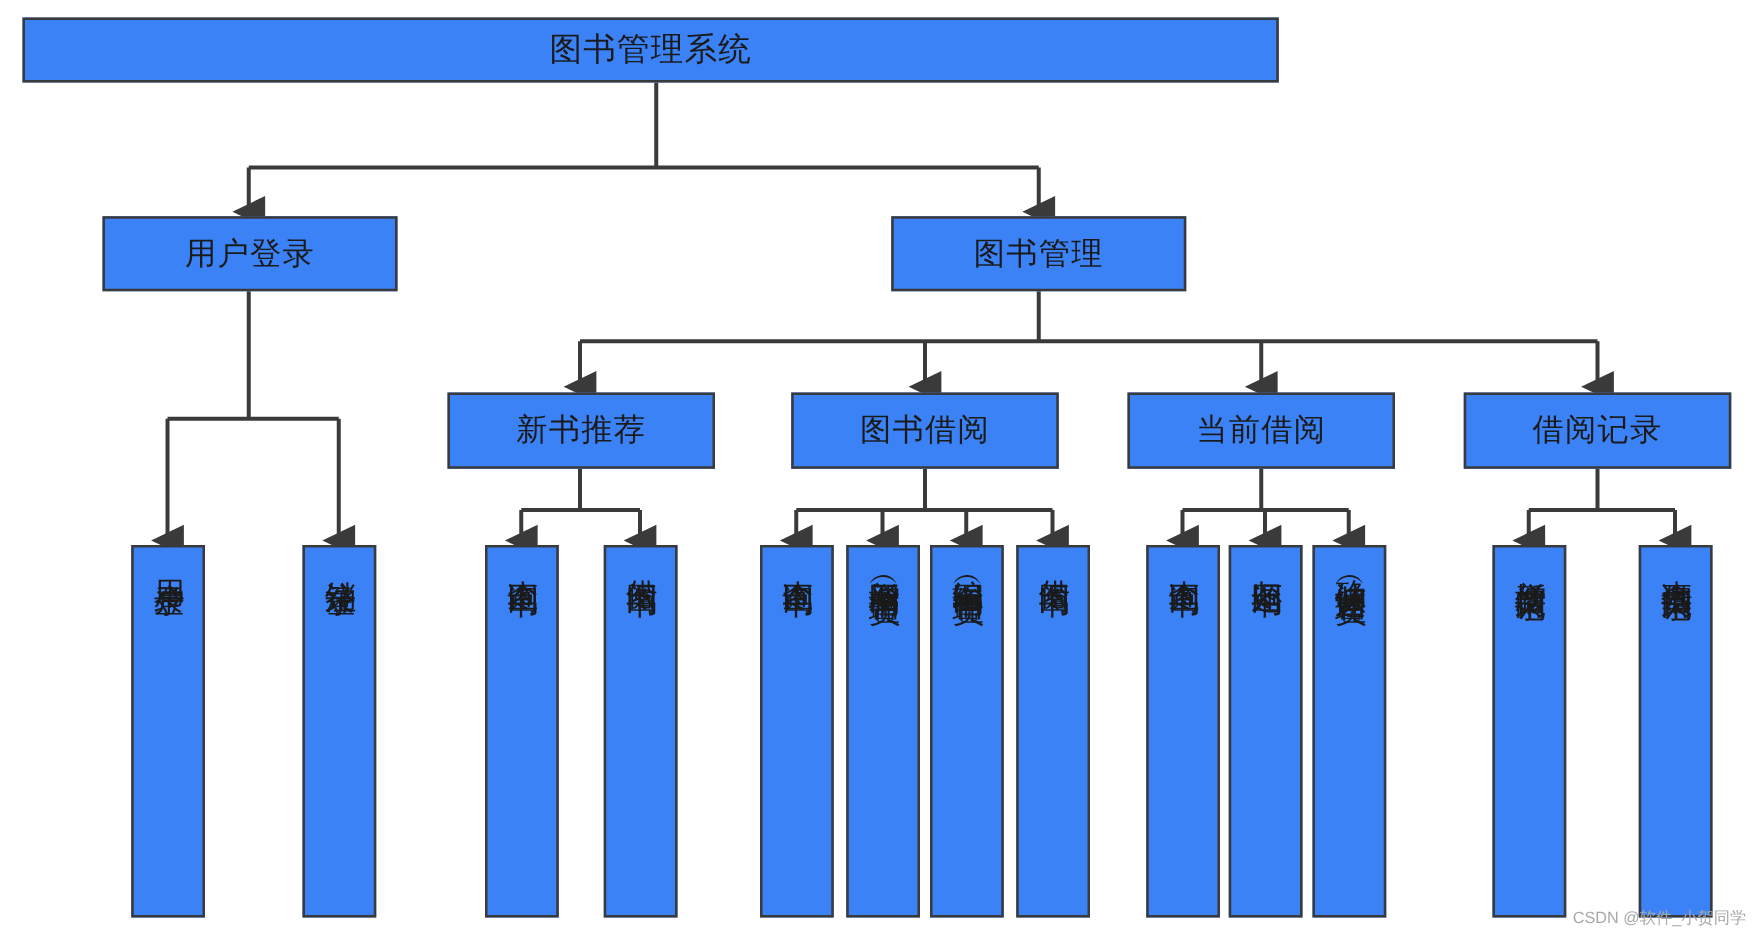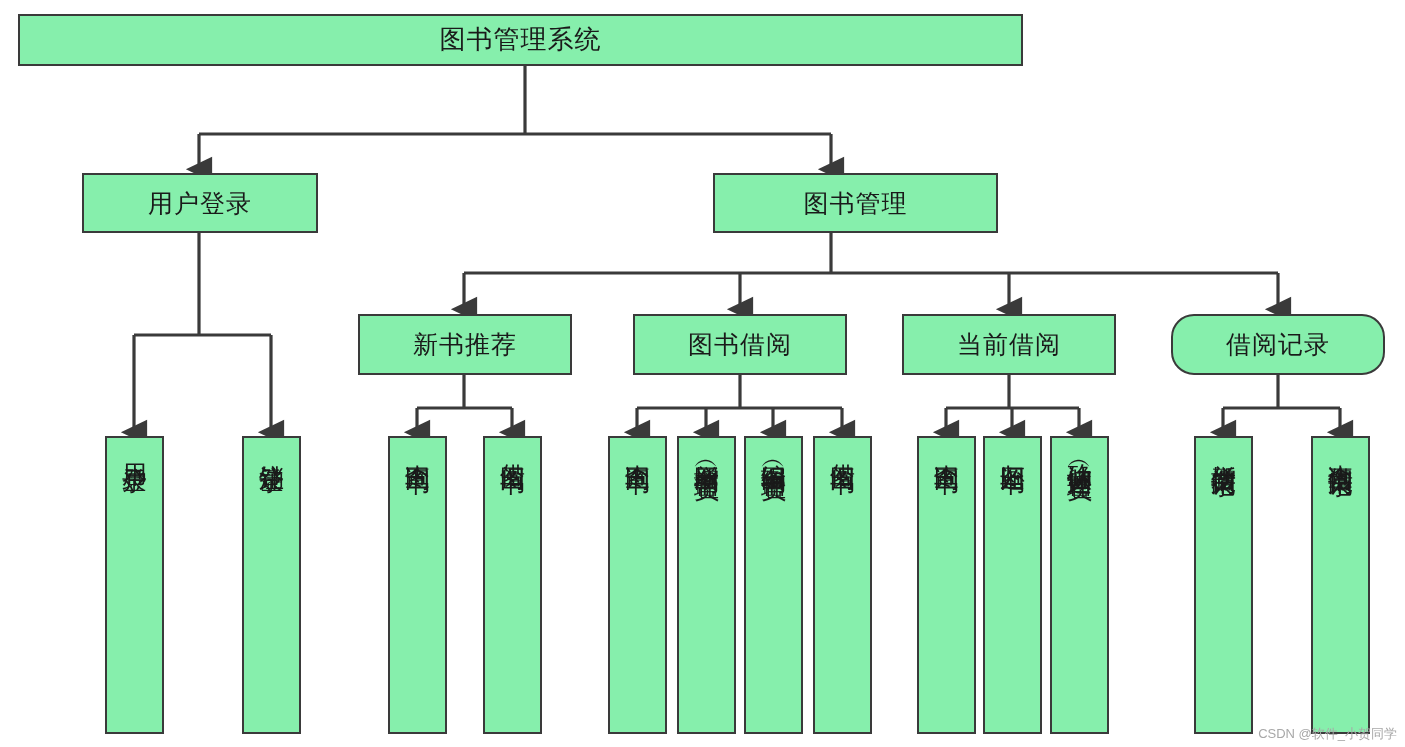--- a/index.html
+++ b/index.html
@@ -22,21 +22,21 @@
     position: absolute;
     left: 0;
     top: 0;
     width: 1405px;
     height: 747px;
     pointer-events: none;
   }
   .node {
     position: absolute;
     box-sizing: border-box;
-    background: #86efac;
+    background: #3b82f6;
     border: 2px solid #3a3a3a;
     display: flex;
     align-items: center;
     justify-content: center;
     color: #1a1a1a;
   }
   .node .lbl {
     display: block;
     text-align: center;
     line-height: 1.22;
@@ -129,34 +129,34 @@
     </g>
   </svg>
 
   <div class="node root horiz" style="left:18px; top:14px; width:1005px; height:52px;">
     <span class="lbl">图书管理系统</span>
   </div>
 
   <div class="node horiz" style="left:82px; top:173px; width:236px; height:60px;">
     <span class="lbl">用户登录</span>
   </div>
-  <div class="node horiz" style="left:713px; top:173px; width:285px; height:60px;">
+  <div class="node horiz" style="left:713px; top:173px; width:236px; height:60px;">
     <span class="lbl">图书管理</span>
   </div>
 
   <div class="node horiz" style="left:358px; top:314px; width:214px; height:61px;">
     <span class="lbl">新书推荐</span>
   </div>
   <div class="node horiz" style="left:633px; top:314px; width:214px; height:61px;">
     <span class="lbl">图书借阅</span>
   </div>
   <div class="node horiz" style="left:902px; top:314px; width:214px; height:61px;">
     <span class="lbl">当前借阅</span>
   </div>
-  <div class="node horiz" style="left:1171px; top:314px; width:214px; height:61px;border-radius:23px;">
+  <div class="node horiz" style="left:1171px; top:314px; width:214px; height:61px;">
     <span class="lbl">借阅记录</span>
   </div>
 
   <div class="node vert" style="left:105px; top:436px; width:59px; height:298px;">
     <span class="lbl">用户登录</span>
   </div>
   <div class="node vert" style="left:242px; top:436px; width:59px; height:298px;">
     <span class="lbl">注销登录</span>
   </div>
 

